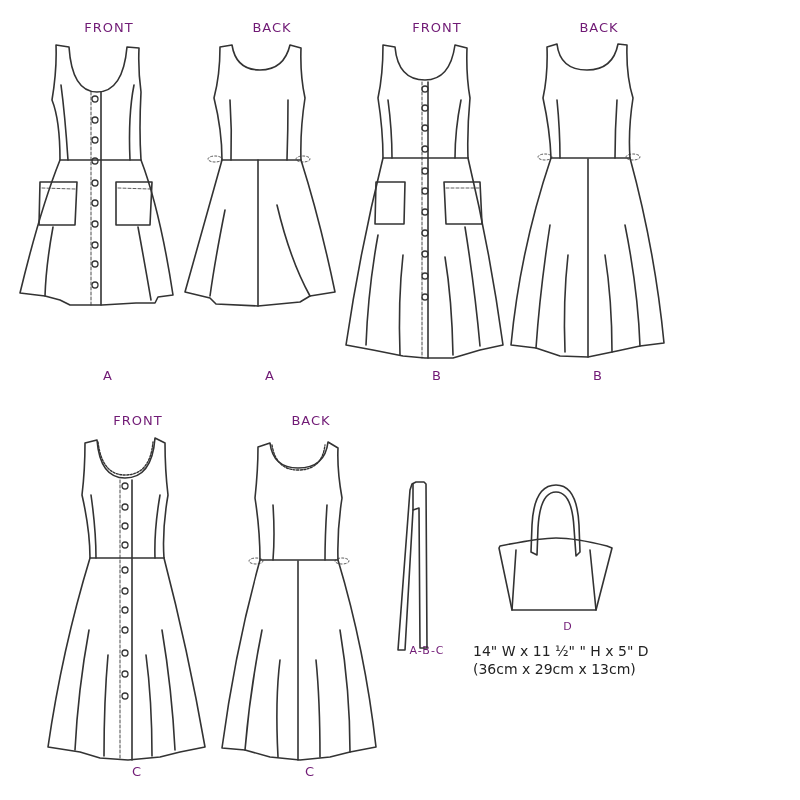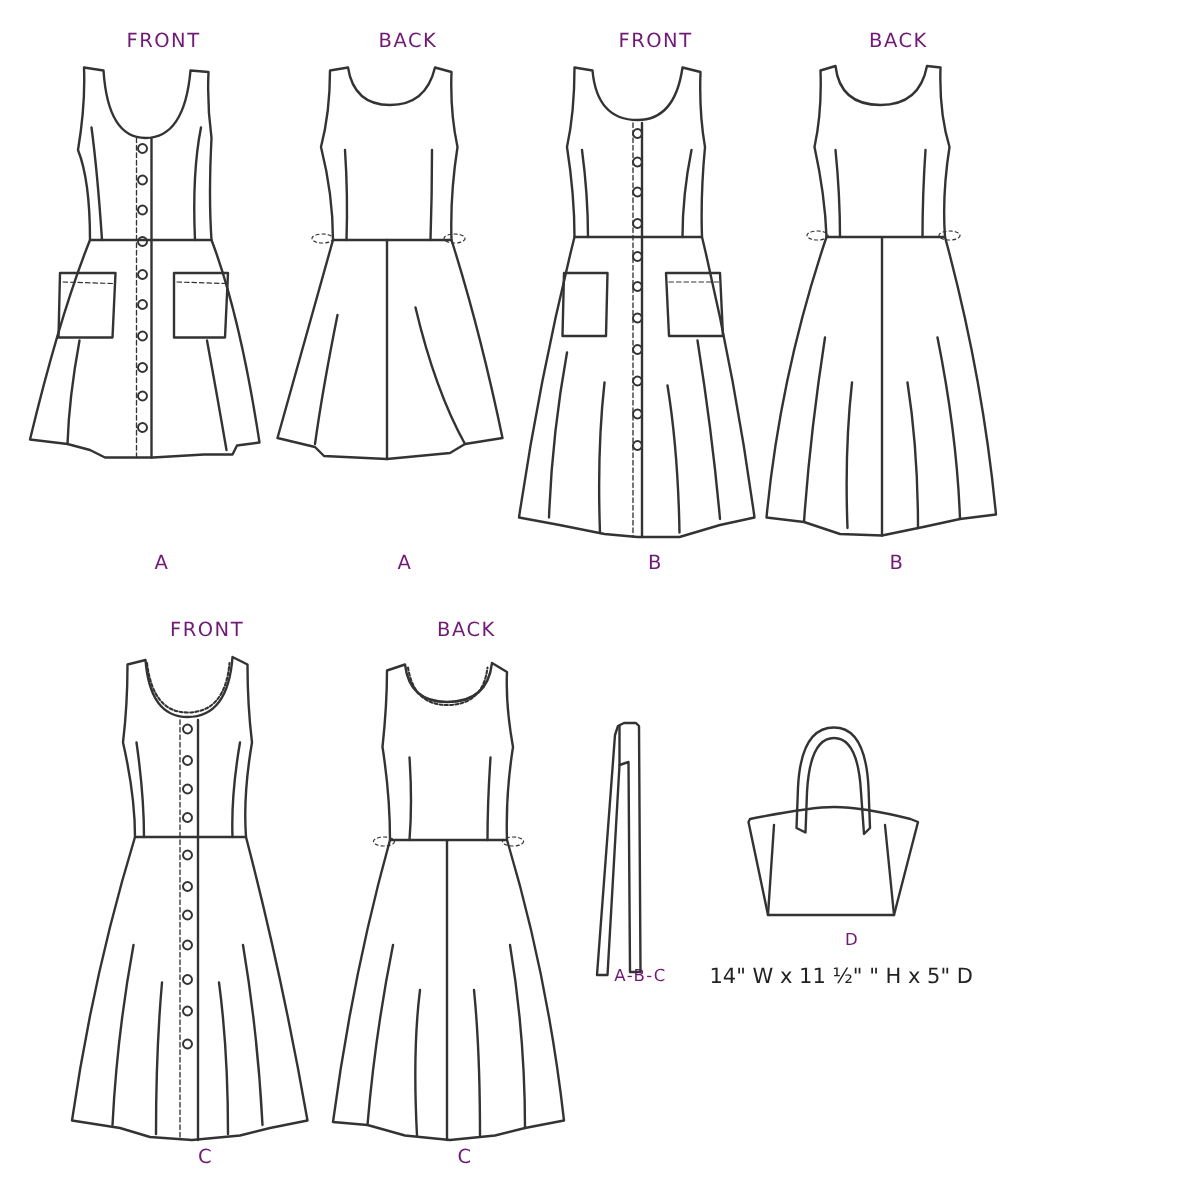--- a/index.html
+++ b/index.html
@@ -22,20 +22,21 @@
 <div class="lbl" style="left:586px;top:368px">B</div>
 <div class="lbl" style="left:126px;top:413px">FRONT</div>
 <div class="lbl" style="left:299px;top:413px">BACK</div>
 <div class="lbl" style="left:125px;top:764px">C</div>
 <div class="lbl" style="left:298px;top:764px">C</div>
 <div class="lbl small" style="left:415px;top:644px">A-B-C</div>
 <div class="lbl small" style="left:556px;top:620px">D</div>
 
 <div class="dims">
   <div>14" W x 11 ½" " H x 5" D</div>
+  <div>(36cm x 29cm x 13cm)</div>
 </div>
 
 <svg class="art" width="800" height="800" viewBox="0 0 800 800" fill="none" stroke="#333" stroke-width="1.6" stroke-linejoin="round" stroke-linecap="round">
   <defs>
     <g id="btn">
         <circle r="3" stroke-width="1.3"></circle>
       </g>
   </defs>
 
   <g>

